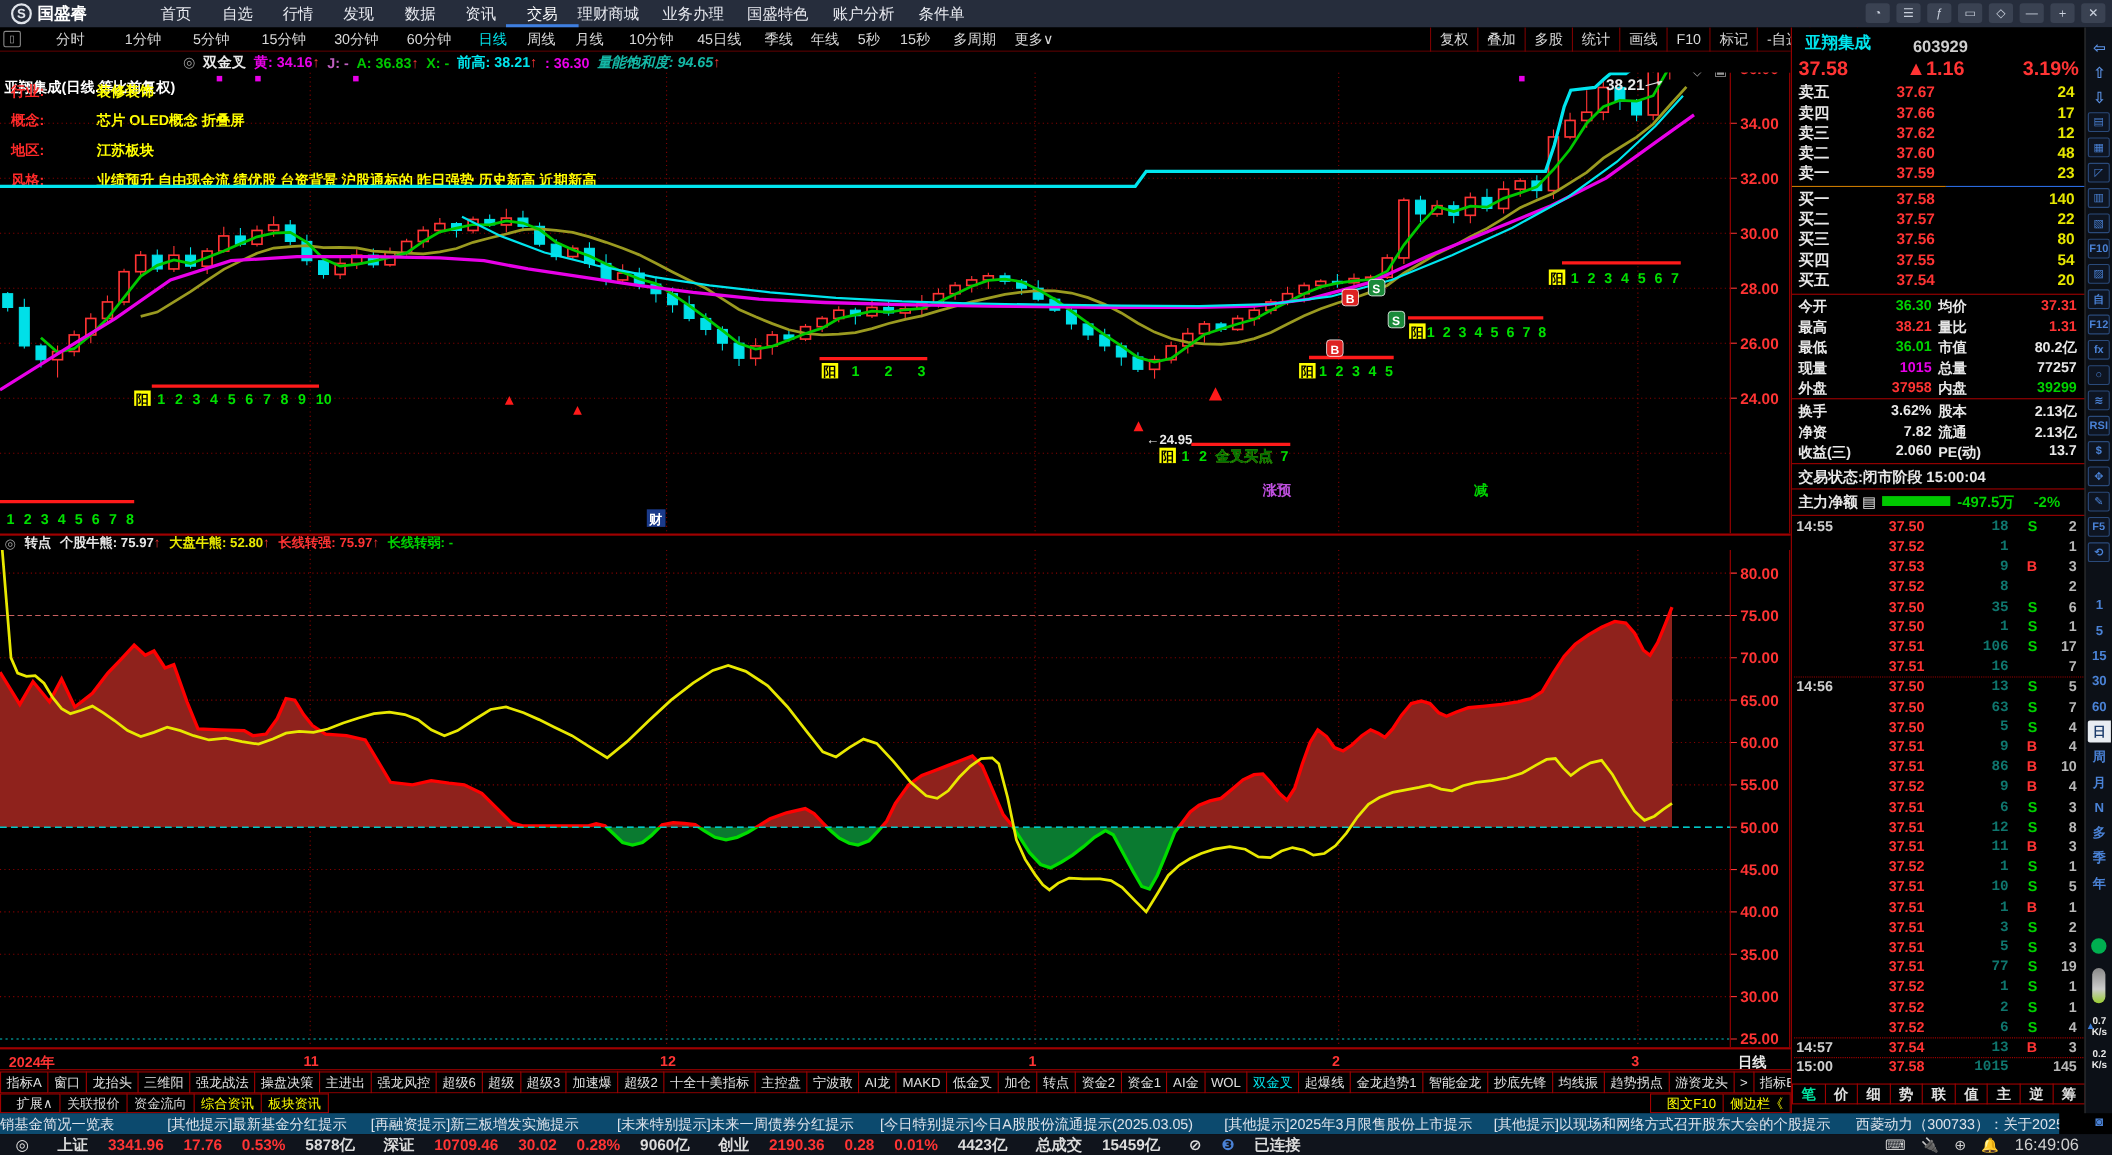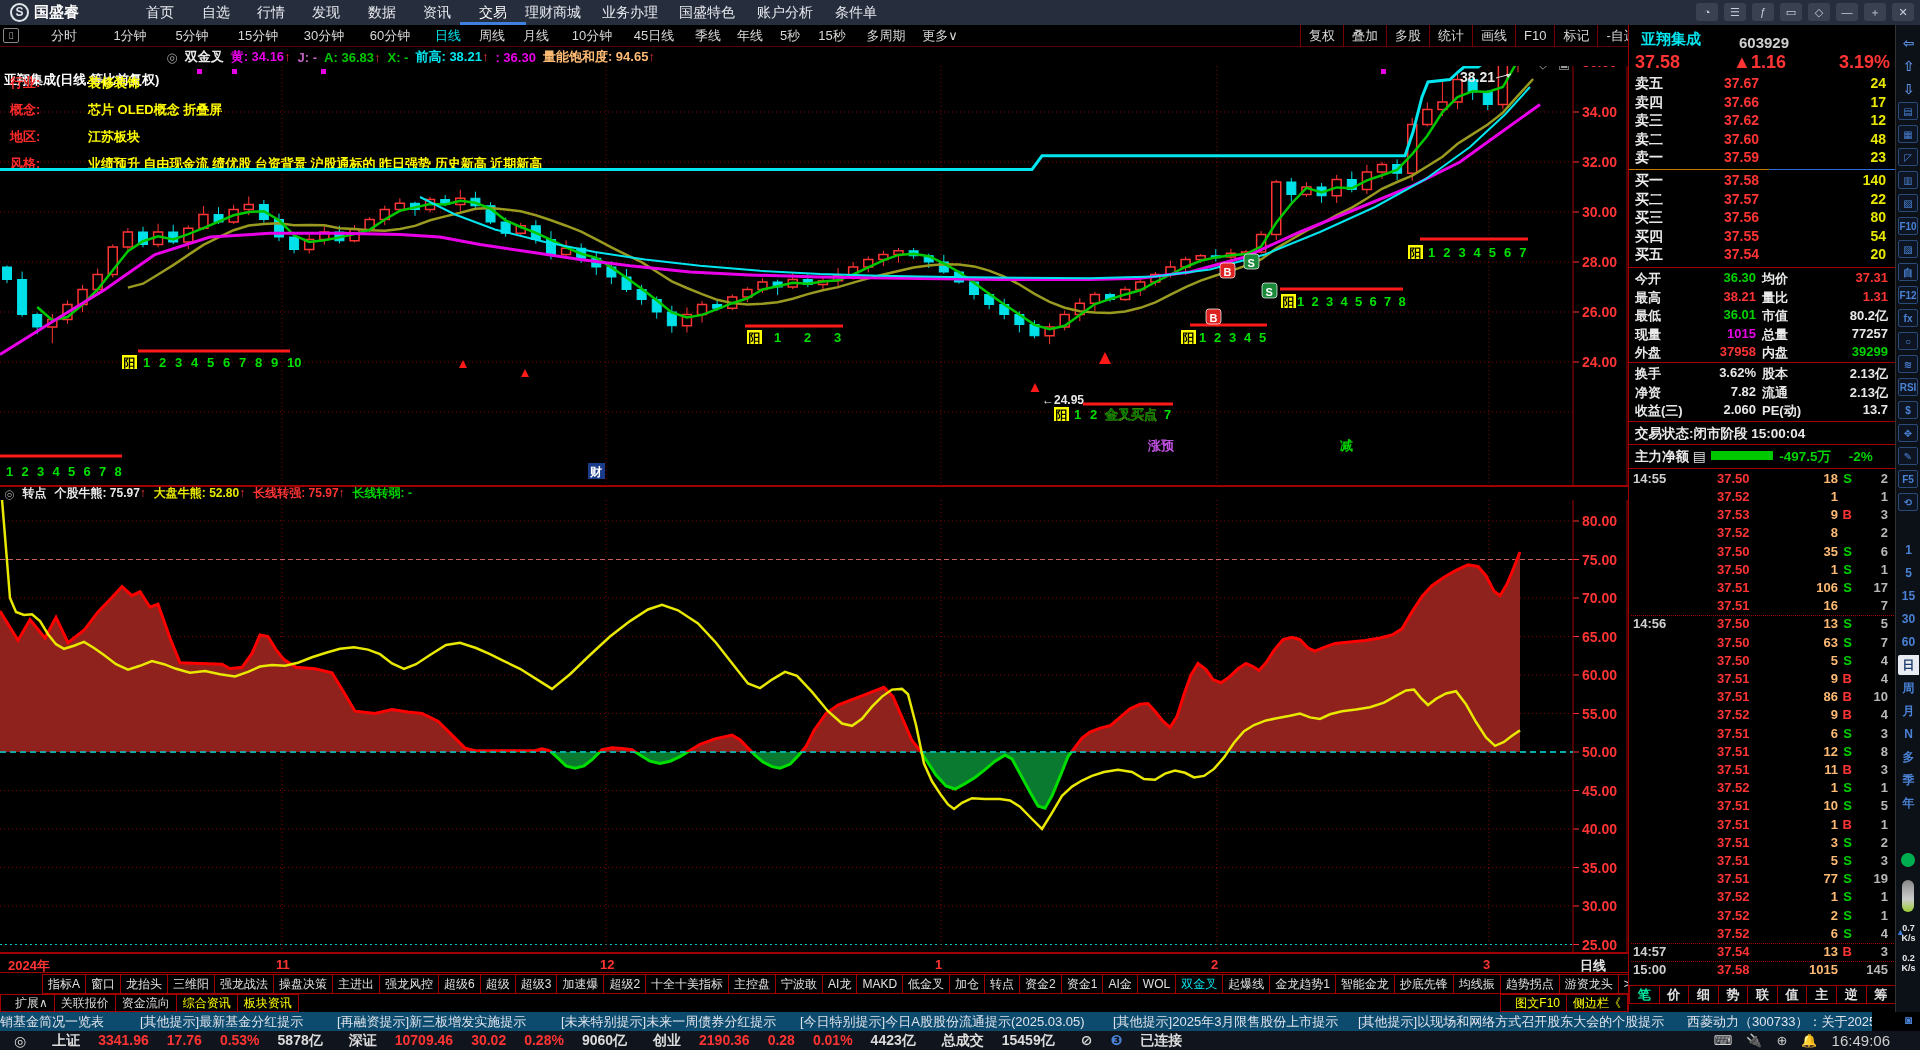--- a/index.html
+++ b/index.html
@@ -24,21 +24,21 @@
 #chart-header .up{color:#ff3434;font-weight:bold;}
 .tagrow{position:absolute;left:10px;height:16px;font-size:13px;font-weight:bold;display:flex;}
 .tagrow .tl{color:#ff2a2a;width:58px;}
 .tagrow .tv{color:#ffff00;margin-left:78px;}
 #main-chart,#ind-chart{left:0;background:transparent;}
 #divider1{left:0;top:485px;width:1628px;height:2px;background:#a00000;}
 #ind-header{left:4px;top:487px;height:13px;display:flex;gap:8px;font-size:12px;font-weight:bold;align-items:center;}
 #xaxis{left:0;top:952px;width:1628px;height:21px;border-top:2px solid #a00000;border-bottom:1px solid #a00000;background:#000;}
 #xaxis .xl{position:absolute;top:3px;font-size:13px;font-weight:bold;color:#ff3434;}
 #xaxis .period{color:#e8e8e8;font-weight:bold;}
-#tabrow1{left:0;top:974px;width:1628px;height:20px;display:flex;background:#000;padding-left:42px;}
+#tabrow1{left:0;top:974px;width:1628px;height:20px;display:flex;background:#000;}
 #tabrow1 .t{height:20px;line-height:19px;font-size:12px;color:#e0e0e0;padding:0 5px;border:1px solid #a00000;border-left:none;white-space:nowrap;}
 #tabrow1 .t:first-child{border-left:1px solid #a00000;}
 #tabrow1 .t.hl{color:#00e5ee;}
 #tabrow1 .sp{flex:1;border-bottom:1px solid #a00000;}
 #tabrow2{left:0;top:994px;width:1628px;height:18px;display:flex;background:#000;}
 #tabrow2 .t{height:18px;line-height:17px;font-size:12px;color:#d8d8d8;padding:0 6px;border:1px solid #a00000;border-left:none;white-space:nowrap;}
 #tabrow2 .t:first-child{border-left:1px solid #a00000;padding-left:14px;}
 #tabrow2 .t.yel{color:#ffff00;}
 #tabrow2 .sp{flex:1;}
 #tabrow2 .right{margin-left:auto;display:flex;}
@@ -63,21 +63,21 @@
 .st-row .v1{position:absolute;right:140px;}
 .st-row .l2{position:absolute;left:133px;color:#e8e8e8;}
 .st-row .v2{position:absolute;right:8px;}
 .c-r{color:#ff3434;} .c-g{color:#00d200;} .c-w{color:#e8e8e8;} .c-m{color:#e800e8;}
 #qp-status{position:absolute;left:6px;font-size:13.5px;font-weight:bold;color:#e8e8e8;white-space:nowrap;}
 #qp-main{position:absolute;left:6px;font-size:13.5px;font-weight:bold;color:#e8e8e8;}
 .qp-div{position:absolute;left:0;width:267px;height:0;border-top:1px solid #a00000;}
 .ts-row{position:absolute;left:0;width:267px;height:18.2px;font-size:13px;font-weight:bold;}
 .ts-row .t{position:absolute;left:4px;color:#cfcfcf;}
 .ts-row .p{position:absolute;left:88px;color:#ff3434;}
-.ts-row .v{position:absolute;right:58px;color:#fdba74;}
+.ts-row .v{position:absolute;right:70px;color:#0f766e;font-family:Liberation Mono, monospace;}
 .ts-row .bs{position:absolute;right:44px;}
 .ts-row .n{position:absolute;right:8px;color:#b8b8b8;}
 .ts-row .bs.B{color:#ff3434;} .ts-row .bs.S{color:#00d200;}
 .ts-sep{position:absolute;left:2px;width:263px;border-top:1px dotted #a00000;}
 #qp-tabs{position:absolute;left:0;top:960px;width:267px;height:19px;display:flex;}
 #qp-tabs .t{flex:1;border:1px solid #a00000;border-left:none;color:#e0e0e0;font-size:13px;font-weight:bold;text-align:center;line-height:17px;}
 #qp-tabs .t:first-child{border-left:1px solid #a00000;color:#00e5a0;}
 
 #sstrip{left:1895px;top:25px;width:25px;height:987px;background:#0c1017;border-left:1px solid #333;}
 #sstrip .ic{position:absolute;left:2px;width:20px;height:18px;color:#4a82d6;font-size:10px;font-weight:bold;text-align:center;line-height:18px;border:1px solid #2a4a7a;border-radius:2px;background:#0e1522;}
@@ -155,21 +155,21 @@
 <div id="chart-header" class="abs">
     <span style="color: #ffffff; margin-top: 45px;">亚翔集成(日线.等比前复权)</span>
     <span style="color: rgb(154, 154, 154);">◎</span>
     <span style="color: rgb(232, 232, 232);">双金叉</span>
     <span><span style="color: rgb(232, 0, 232);">黄: 34.16</span><span class="up">↑</span></span>
     <span><span style="color: rgb(192, 96, 192);">J: -</span></span>
     <span><span style="color: rgb(0, 200, 0);">A: 36.83</span><span class="up">↑</span></span>
     <span><span style="color: rgb(0, 200, 0);">X: -</span></span>
     <span><span style="color: rgb(0, 229, 238);">前高: 38.21</span><span class="up">↑</span></span>
     <span><span style="color: rgb(232, 0, 232);">: 36.30</span></span>
-    <span><span style="color: #fdba74;">量能饱和度: 94.65</span><span class="up">↑</span></span>
+    <span><span style="color: #14b8a6; font-style: italic;">量能饱和度: 94.65</span><span class="up">↑</span></span>
   </div>
 <div id="tagrows">
     <div class="tagrow abs" style="top: 74px;">
       <span class="tl">行业:</span>
       <span class="tv" style="margin-left: 20px;">装修装饰</span>
     </div>
     <div class="tagrow abs" style="top: 101px;">
       <span class="tl">概念:</span>
       <span class="tv" style="margin-left: 20px;">芯片 OLED概念 折叠屏</span>
     </div>
@@ -645,21 +645,21 @@
     <div class="t yel">综合资讯</div>
     <div class="t yel">板块资讯</div>
     <div class="sp"></div>
     <div class="right">
       <div class="t yel">图文F10</div>
       <div class="t yel">侧边栏《</div>
     </div>
   </div>
 <div id="ticker" class="abs">
     <div class="seg" style="left: 0px;">销基金简况一览表</div>
-    <div class="seg" style="left: 140px; text-align: right;">[其他提示]最新基金分红提示</div>
+    <div class="seg" style="left: 152px; text-align: right;">[其他提示]最新基金分红提示</div>
     <div class="seg" style="left: 337px;">[再融资提示]新三板增发实施提示</div>
     <div class="seg" style="left: 561px;">[未来特别提示]未来一周债券分红提示</div>
     <div class="seg" style="left: 800px;">[今日特别提示]今日A股股份流通提示(2025.03.05)</div>
     <div class="seg" style="left: 1113px;">[其他提示]2025年3月限售股份上市提示</div>
     <div class="seg" style="left: 1358px;">[其他提示]以现场和网络方式召开股东大会的个股提示</div>
     <div class="seg" style="left: 1687px;">西菱动力（300733）：关于2025年第二</div>
   </div>
 <div id="statusbar" class="abs">
     <span class="w">◎</span>
     <div class="grp">

